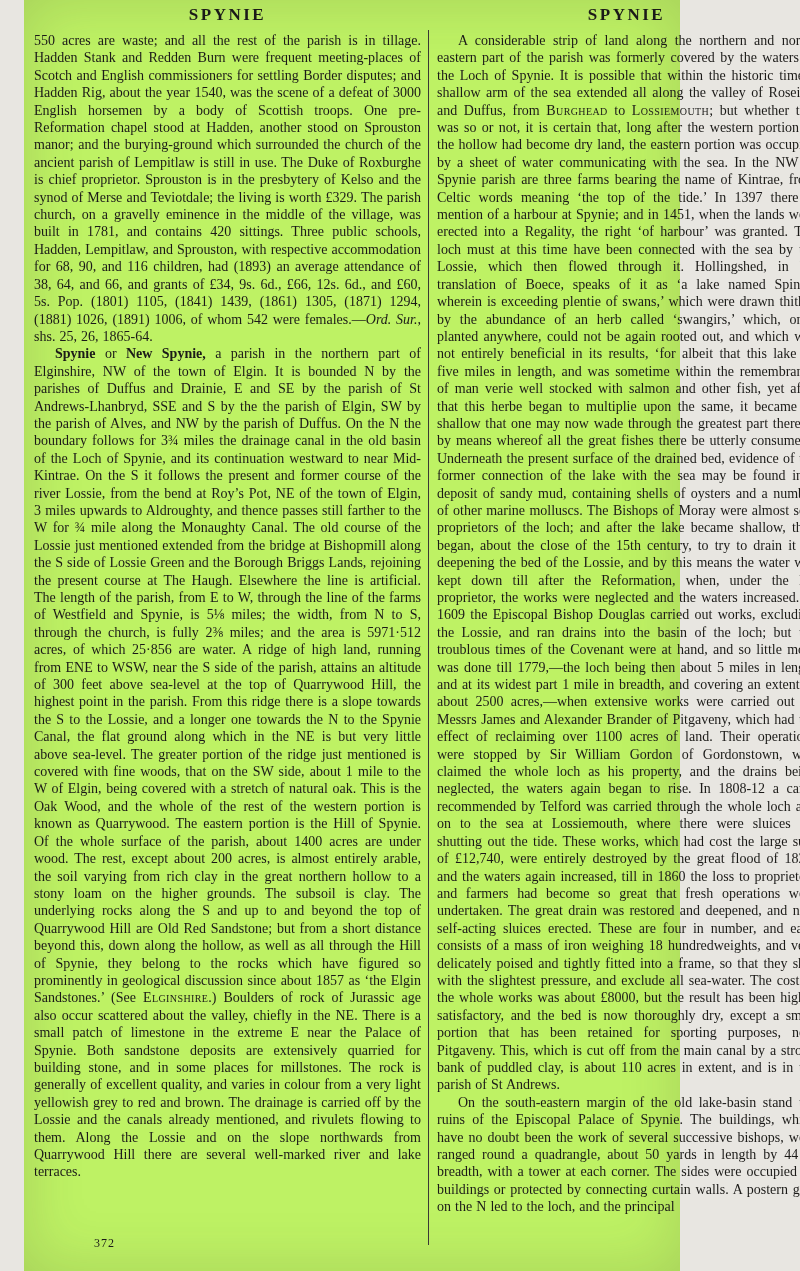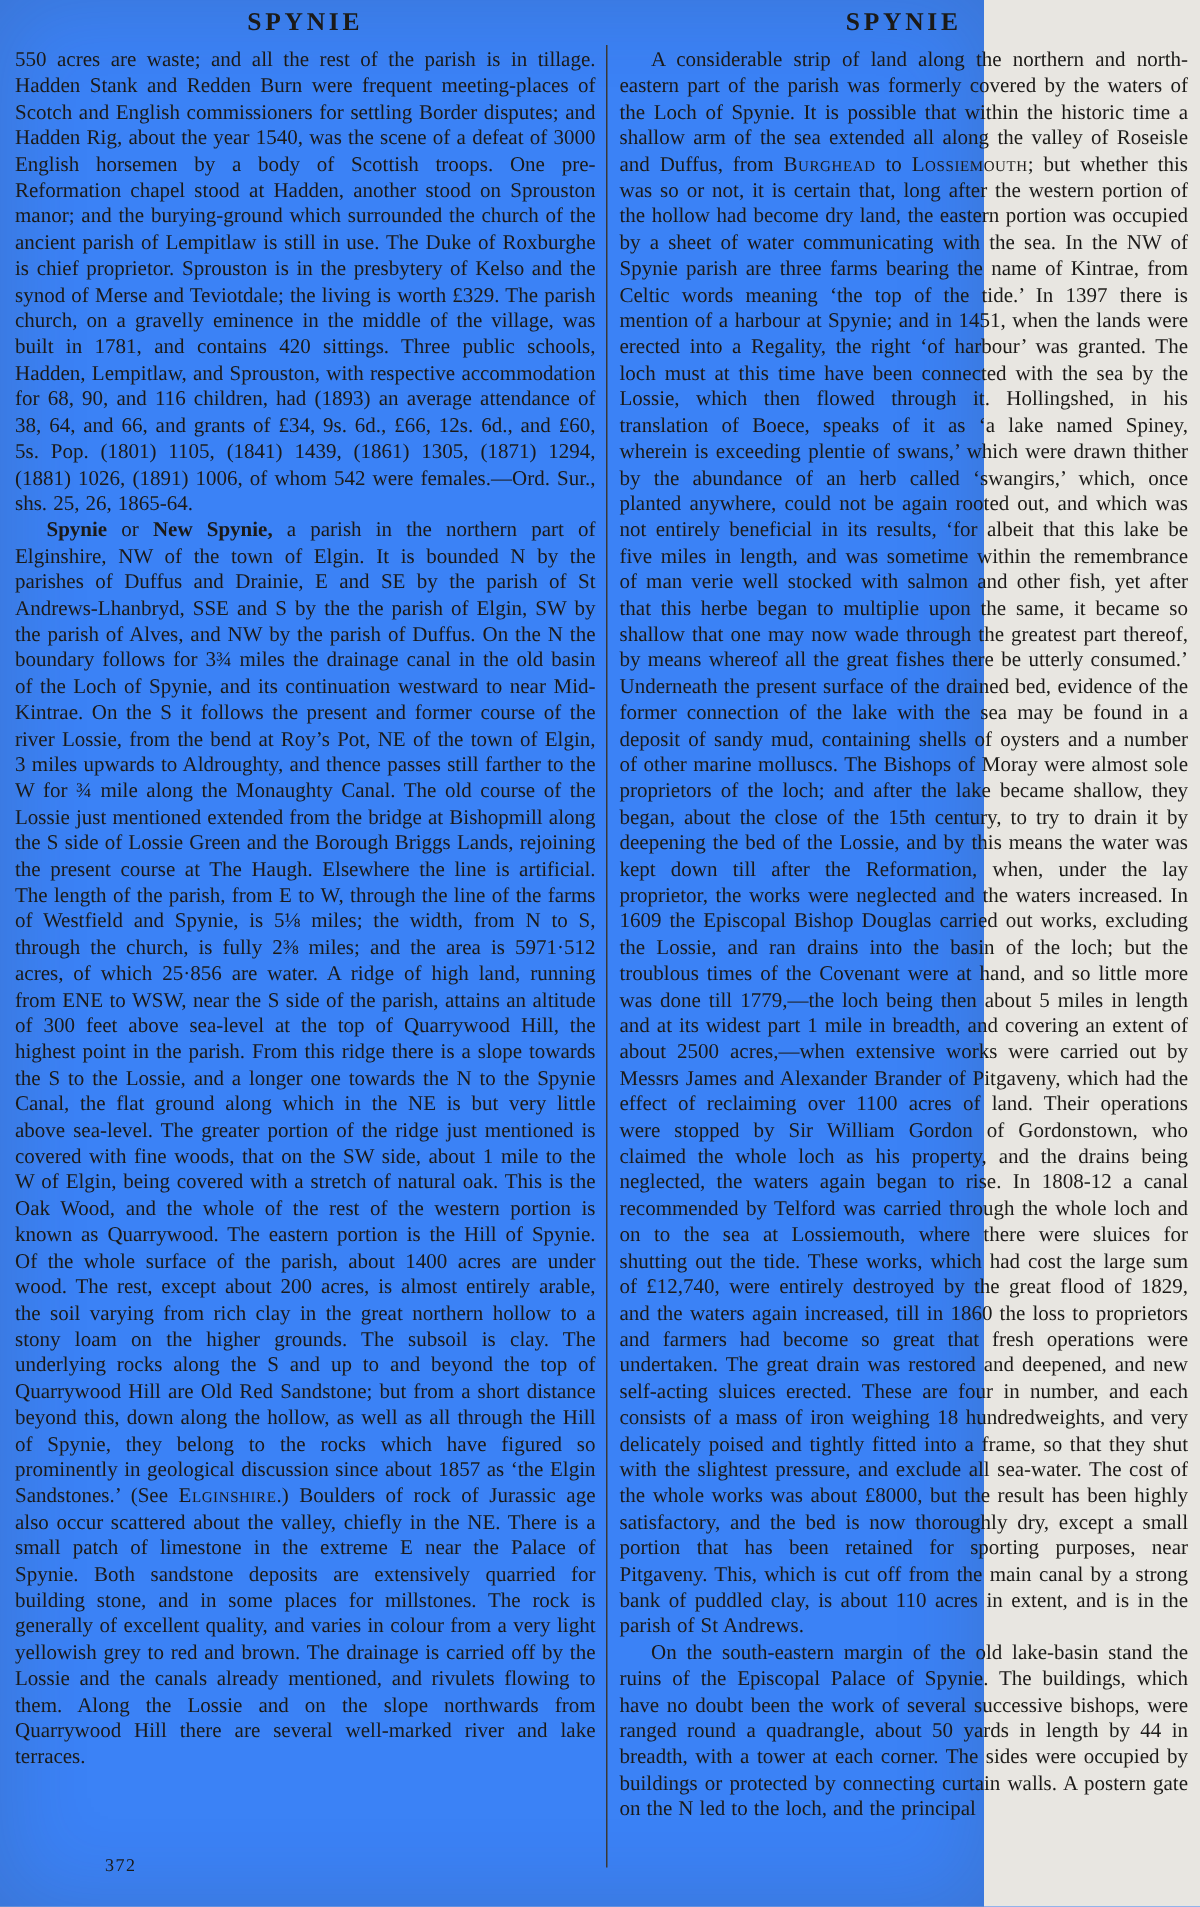--- a/index.html
+++ b/index.html
@@ -10,23 +10,24 @@
     width: 800px;
     height: 1271px;
     background: #e8e6e1;
     font-family: "Liberation Serif", "DejaVu Serif", serif;
     overflow: hidden;
   }
   .page {
     position: relative;
     width: 656px;
     height: 1271px;
-    background: #3b82f6;
+    background: #bef264;
     box-shadow: inset 0 0 60px rgba(60,55,45,0.18);
     color: #1b1a18;
+    margin-left: 24px;
   }
   .running-head {
     text-align: center;
     font-weight: bold;
     font-size: 17px;
     letter-spacing: 2.5px;
     padding-top: 5px;
     margin-bottom: 7px;
   }
   .col {
@@ -45,21 +46,21 @@
   }
   .col-text p {
     margin: 0;
     font-size: 14px;
     line-height: 17.4px;
     text-align: justify;
     word-spacing: 0.04em;
   }
   .col-text p.indent { text-indent: 1.5em; }
   .b  { font-weight: bold; }
-  .i  { }
+  .i  { font-style: italic; }
   .sc { font-variant: small-caps; letter-spacing: 0.4px; }
   .page-number {
     position: absolute;
     left: 70px;
     top: 1236px;
     font-size: 12px;
     letter-spacing: 1px;
   }
 </style>
 </head>

